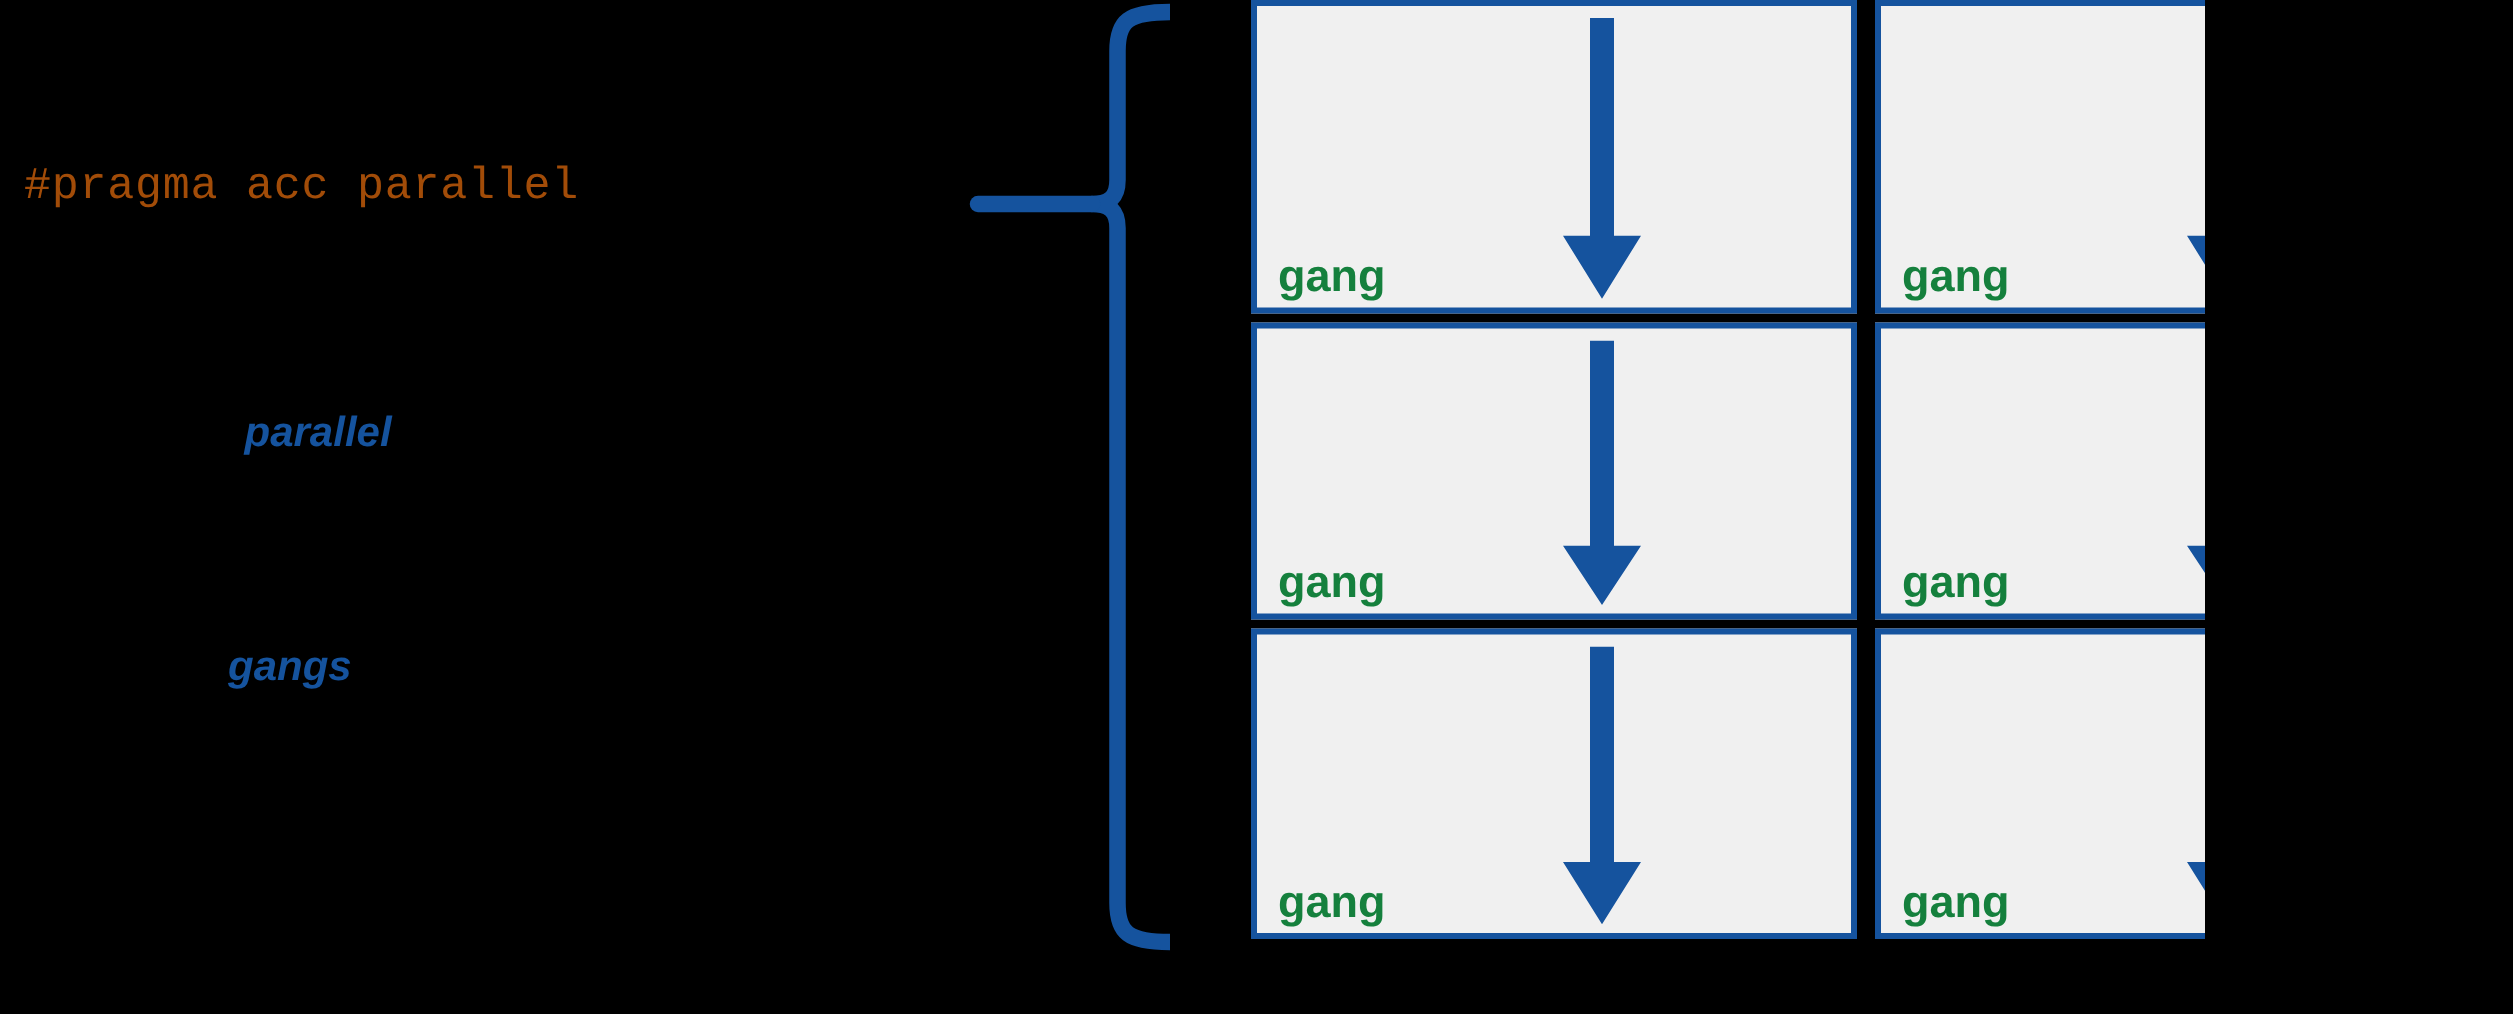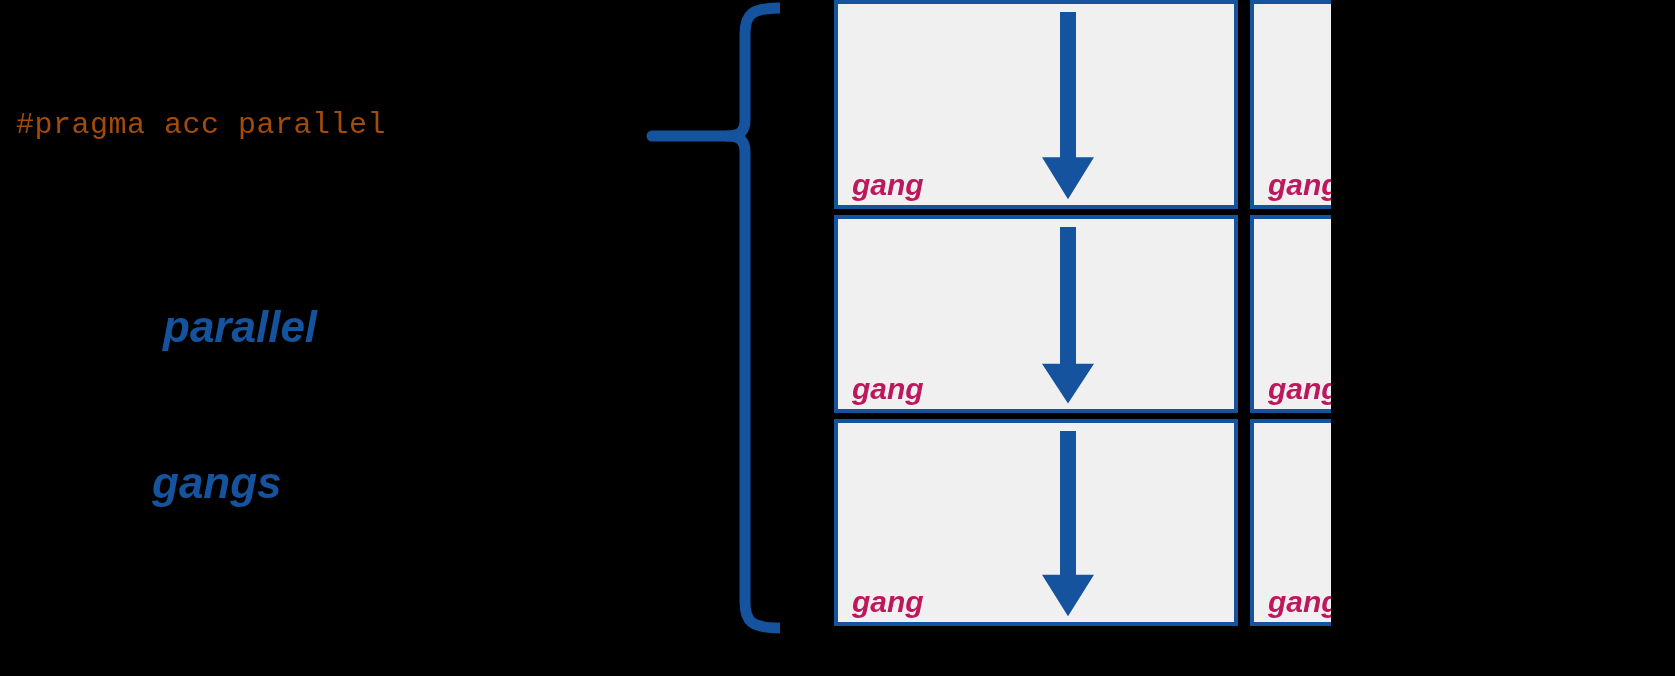--- a/index.html
+++ b/index.html
@@ -2,21 +2,21 @@
 <html><head>
 <meta charset="utf-8">
 <style>
   html, body {
     margin: 0;
     padding: 0;
     background: #000000;
   }
   #canvas {
     position: relative;
-    width: 1331px;
+    width: 1470px;
     height: 676px;
     background: #000000;
     overflow: hidden;
     font-family: "Liberation Sans", sans-serif;
   }
 
   
   .pragma-text {
     position: absolute;
     left: 16px;
@@ -25,24 +25,23 @@
     font-size: 30px;
     letter-spacing: 0.5px;
     color: #A24C08;
     white-space: pre;
   }
   .big-label {
     position: absolute;
     font-family: "Liberation Sans", sans-serif;
     font-weight: bold;
     font-style: italic;
-    font-size: 44px;
+    font-size: 28px;
     color: #15539E;
     white-space: pre;
-    margin-top: 30px;
   }
   .label-parallel { left: 163px; top: 272px; }
   .label-gangs    { left: 152px; top: 428px; }
 
   
   .brace-svg {
     position: absolute;
     left: 640px;
     top: 0px;
     width: 140px;
@@ -68,23 +67,22 @@
     border: 4px solid #15539E;
     box-sizing: border-box;
     overflow: hidden;
   }
   .gang-label {
     position: absolute;
     left: 14px;
     bottom: 4px;
     font-family: "Liberation Sans", sans-serif;
     font-weight: bold;
-    font-style: italic;
     font-size: 30px;
-    color: #be185d;
+    color: #15803d;
     line-height: 1.1;
     white-space: pre;
     text-align: right;
   }
   .gang-arrow {
     position: absolute;
     left: 200px;
     top: 8px;
     bottom: 2px;
     width: 60px;

